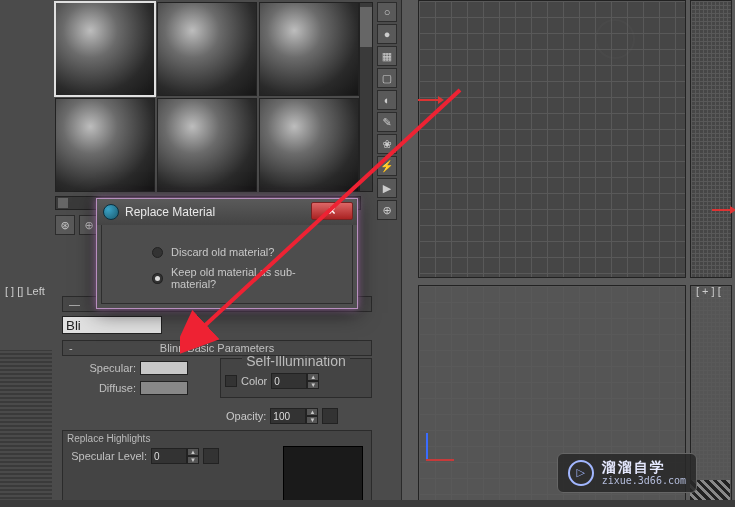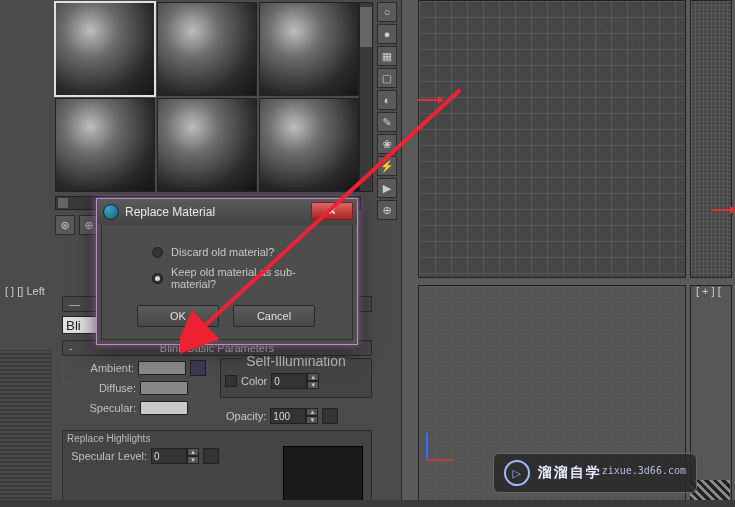--- a/index.html
+++ b/index.html
@@ -169,21 +169,21 @@
     .watermark {
       position:absolute; bottom:14px; right:38px;
       display:flex; align-items:center; gap:8px;
       background: rgba(40,40,40,.85);
       padding:6px 10px; border-radius:6px; border:1px solid #666;
     }
     .watermark .wm-ico {
       width:26px; height:26px; border:2px solid #a2b7ff; border-radius:50%;
       display:flex; align-items:center; justify-content:center; color:#a2b7ff;
     }
-    .watermark .wm-txt { display:flex; line-height:1.1;}
+    .watermark .wm-txt { display:flex; flex-direction:column; line-height:1.1;}
     .watermark .wm-cn { font-size:14px; color:#e6e9ff; font-weight:bold; letter-spacing:2px;}
     .watermark .wm-en { font-size:10px; color:#b4bddc; font-family: monospace;}
     .gizmo-br { position:absolute; bottom:46px; left:426px; }
     .gizmo-br .ax-z { width:2px; height:28px; background:#3a6cff; display:block;}
     .gizmo-br .ax-x { width:28px; height:2px; background:#c73a3a; display:block; margin-top:-2px;}
     
     .hatch-left { position:absolute; top:350px; left:0; width:52px; height:157px;
       background: repeating-linear-gradient(0deg,#3a3a3a,#3a3a3a 2px,#4a4a4a 2px,#4a4a4a 4px);}
     .thin-left { position:absolute; top:0; left:0; width:52px; height:350px; background:#4b4b4b;}
   </style>
@@ -267,34 +267,28 @@
 
     <div class="section-header" style="margin-top:6px;">
       <span class="dash">-</span>
       <span>Blinn Basic Parameters</span>
     </div>
 
     <div style="display:flex; gap:6px; margin-top:2px;">
 
       <div style="flex:1;">
         <div class="param-row">
-          <div style="width:12px;height:30px;border:1px solid #555;border-right:0;margin-right:-2px;"></div>
-          <span class="label">Ambient:</span>
-          <div class="swatch"></div>
-          <div class="swatch lock"></div>
+          <div style="width:12px;"></div>
+          <span class="label">Specular:</span>
+          <div class="swatch" style="background:#c8c8c8;"></div>
         </div>
         <div class="param-row">
           <div style="width:12px;"></div>
           <span class="label">Diffuse:</span>
           <div class="swatch"></div>
-        </div>
-        <div class="param-row">
-          <div style="width:12px;"></div>
-          <span class="label">Specular:</span>
-          <div class="swatch" style="background:#c8c8c8;"></div>
         </div>
       </div>
 
       <div style="flex:1;">
         <div class="group-box" style="margin-top:0;">
           <div class="group-title">Self-Illumination</div>
           <div class="param-row">
             <div class="checkbox"></div>
             <span>Color</span>
             <div class="spinner">
@@ -350,24 +344,20 @@
   </div>
   <div class="dialog-body">
     <div class="radio-row">
       <div class="radio"></div>
       <span>Discard old material?</span>
     </div>
     <div class="radio-row">
       <div class="radio checked"></div>
       <span>Keep old material as sub-material?</span>
     </div>
-    <div class="dlg-buttons">
-      <div class="dlg-btn">OK</div>
-      <div class="dlg-btn">Cancel</div>
-    </div>
   </div>
 </div>
 
 <svg class="arrow-svg" width="300" height="280">
   <defs>
     <marker id="ahead" markerWidth="12" markerHeight="12" refX="2" refY="5" orient="auto">
       <path d="M0,0 L0,10 L12,5 z" fill="#e23"></path>
     </marker>
   </defs>
   <line x1="280" y1="10" x2="20" y2="250" stroke="#e23" stroke-width="4" marker-end="url(#ahead)"></line>

